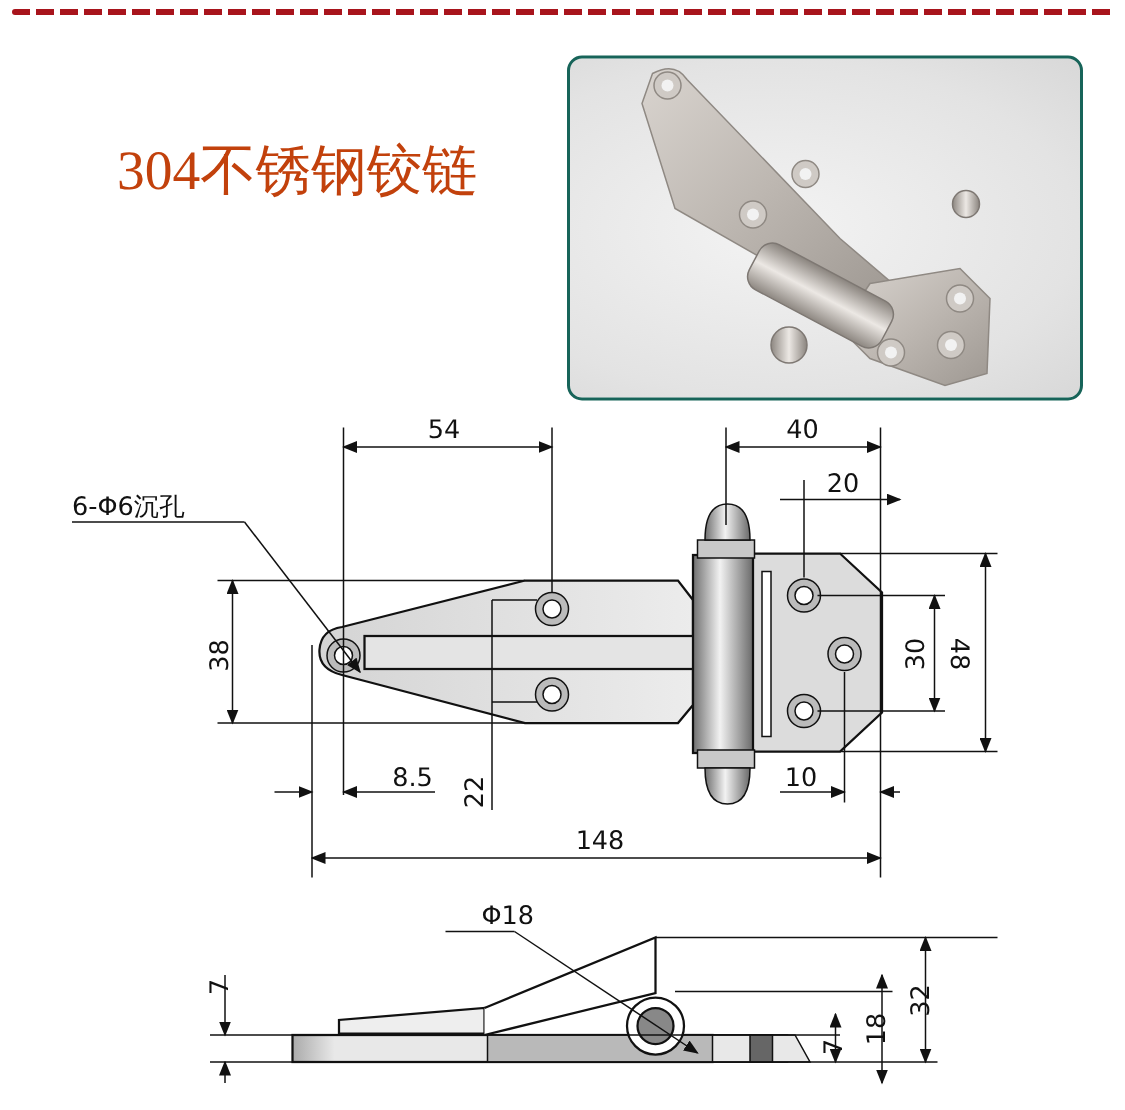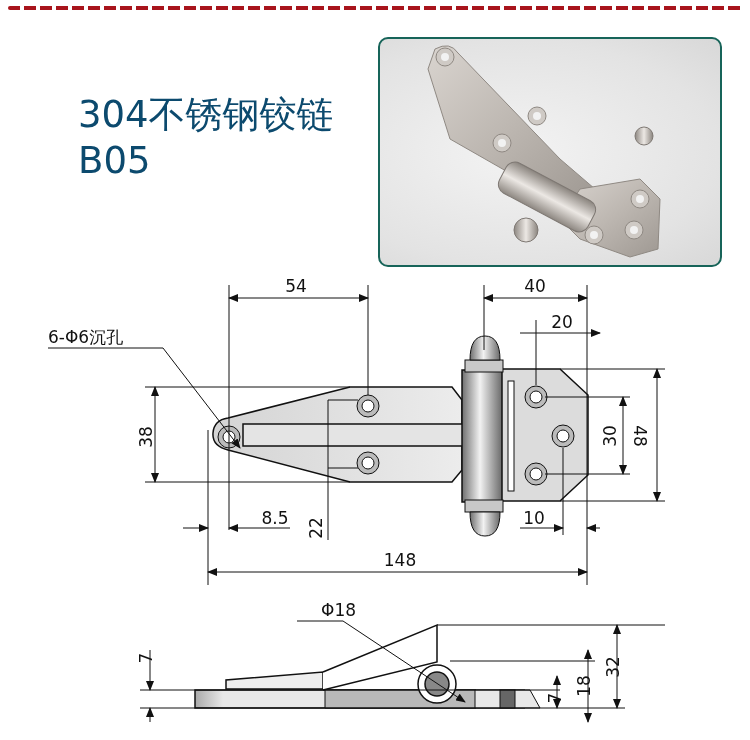--- a/index.html
+++ b/index.html
@@ -1,32 +1,31 @@
 <!DOCTYPE html>
 <html><head>
 <meta charset="utf-8">
 <style>
   html,body{margin:0;padding:0;background:#fff;}
   body{width:750px;height:740px;position:relative;overflow:hidden;font-family:"DejaVu Sans","Liberation Sans",sans-serif;}
   .dash{position:absolute;left:8px;top:6px;width:736px;height:4px;
     background:repeating-linear-gradient(90deg,#a8141c 0 12px,transparent 12px 16px);border-radius:2px;}
-  .title{position:absolute;left:78px;top:92px;color:#0c4a6e;font-size:37px;line-height:46px;font-weight:500;letter-spacing:0px;}
+  .title{position:absolute;left:78px;top:92px;color:#c2410c;font-size:37px;line-height:46px;font-weight:500;letter-spacing:0px;font-family:Liberation Serif, serif;}
   .photo{position:absolute;left:378px;top:37px;width:340px;height:226px;border:2px solid #176459;border-radius:10px;
     background:radial-gradient(ellipse at 40% 50%,#f3f3f3 0%,#e3e3e3 70%,#d8d8d8 100%);overflow:hidden;}
   svg{position:absolute;left:0;top:0;}
   .dim{font-family:"DejaVu Sans","Liberation Sans",sans-serif;font-size:17px;fill:#111;}
 </style>
 </head>
 <body>
 
 <div class="dash"></div>
 
 <div class="title">
   <div>304不锈钢铰链</div>
-  <div>B05</div>
 </div>
 
 <div class="photo">
   <svg width="340" height="226" viewBox="0 0 340 226">
     <defs>
       <linearGradient id="steel" x1="0" y1="0" x2="1" y2="1">
         <stop offset="0" stop-color="#d9d4cf"></stop>
           <stop offset="0.5" stop-color="#bdb7b1"></stop>
           <stop offset="1" stop-color="#9e9892"></stop>
       </linearGradient>

